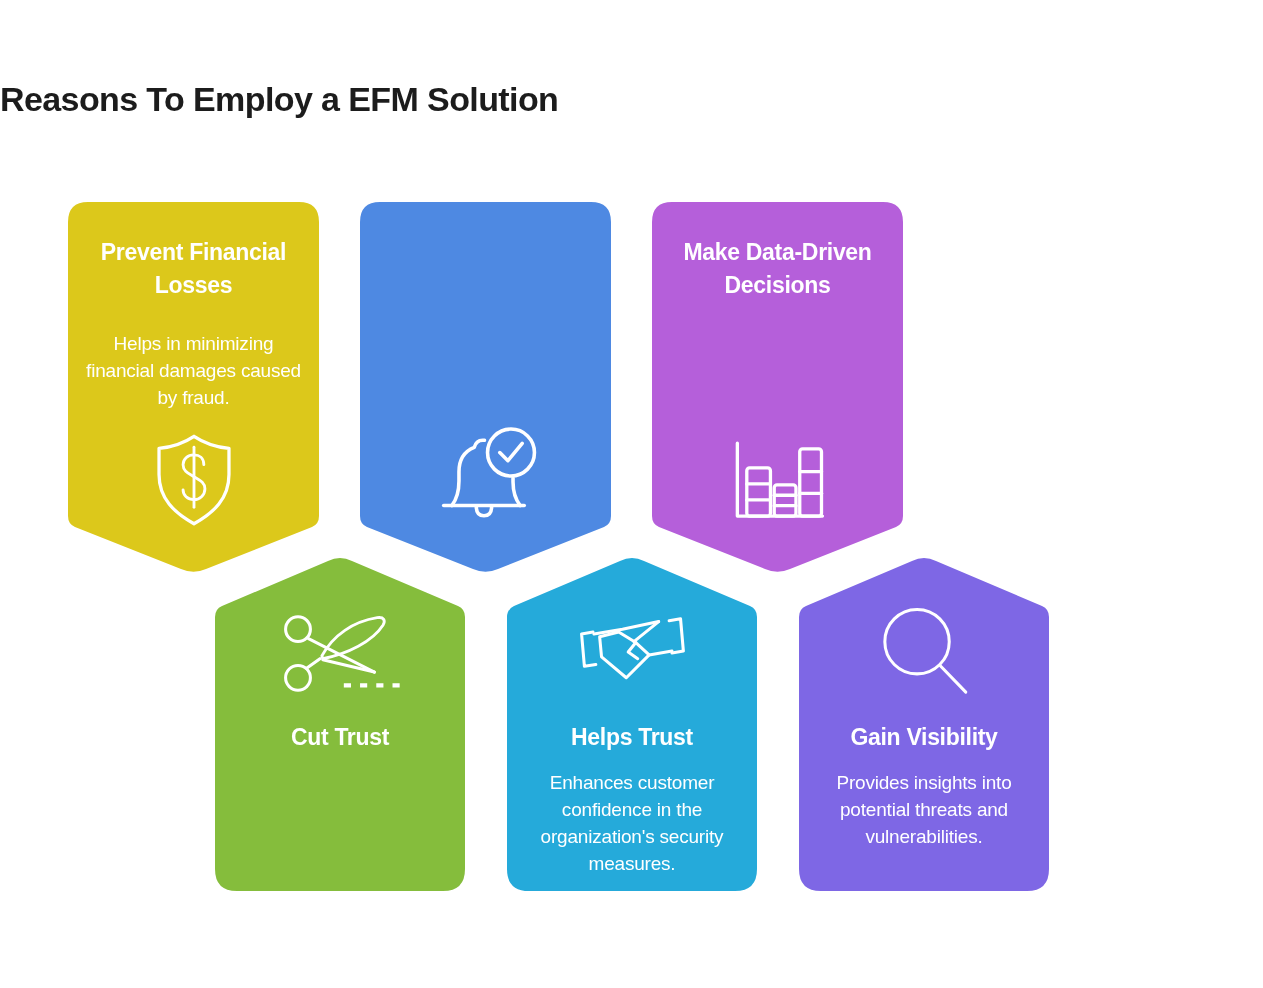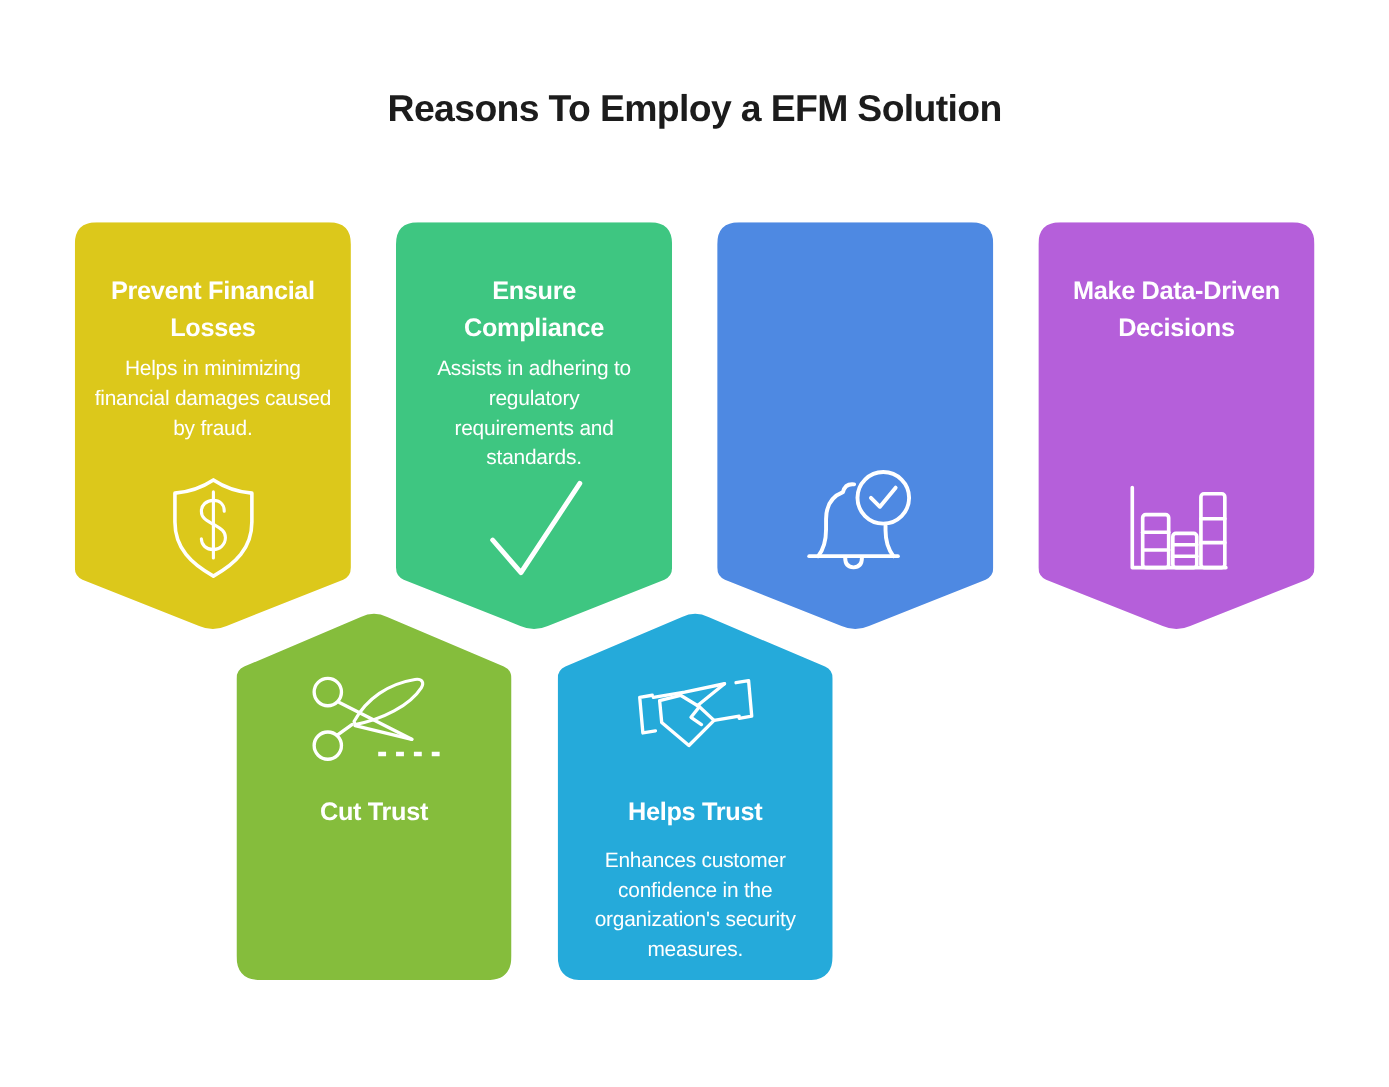--- a/index.html
+++ b/index.html
@@ -2,42 +2,42 @@
 <html><head>
 <meta charset="utf-8">
 <style>
   html,body { margin:0; padding:0; background:#ffffff; }
   .canvas {
     position:relative; width:1263px; height:988px; background:#ffffff;
     font-family:"Liberation Sans", sans-serif; overflow:hidden;
   }
   .main-title {
     position:absolute; top:80px; left:0; width:100%;
-    text-align:center; font-size:34px; font-weight:bold; color:#1c1c1c;
+    font-size:34px; font-weight:bold; color:#1c1c1c;
     letter-spacing:-0.6px;
   }
   .row-top { position:absolute; top:202px; left:68px; display:flex; gap:41px; }
   .row-bottom { position:absolute; top:557px; left:215px; display:flex; gap:42px; }
   .card { position:relative; }
   .card.top { width:251px; height:373px; }
   .card.bottom { width:250px; height:334px; }
   .card-bg { position:absolute; left:0; top:0; width:100%; height:100%; display:block; }
   .card-content {
     position:relative; z-index:1; height:100%; box-sizing:border-box;
     display:flex; flex-direction:column; align-items:center; text-align:center; color:#ffffff;
   }
-  .card.top .card-content { padding:40px 12px 0;align-items:center; }
+  .card.top .card-content { padding:28px 12px 0;align-items:center; }
   .card.bottom .card-content { padding:46px 14px 0; }
   .card-heading {
     font-size:23px; font-weight:bold; line-height:1.45; letter-spacing:-0.3px; margin-top:6px;
   }
   .card.bottom .card-heading { margin-top:18px; }
   .heading-narrow { max-width:190px; }
   .card-body {
-    font-size:19px; line-height:1.42; letter-spacing:-0.2px; margin-top:8px;
+    font-size:19px; line-height:1.42; letter-spacing:-0.2px; margin-top:28px;
   }
   .card.bottom .card-body { margin-top:16px; }
   .body-w195 { max-width:195px; }
   .body-w185 { max-width:185px; }
   .body-w192 { max-width:192px; }
   .body-w212 { max-width:212px; }
   .icon-wrap-top { margin-top:auto; margin-bottom:48px; display:flex; align-items:flex-end; justify-content:center; }
   .icon-wrap-bottom { height:100px; display:flex; align-items:center; justify-content:center; }
   .icon-wrap svg, .icon-wrap-top svg, .icon-wrap-bottom svg { display:block; }
 </style>
@@ -60,34 +60,20 @@
         <div class="icon-wrap-top">
           <svg width="80" height="94" viewBox="0 0 72 86" fill="none" stroke="#ffffff" stroke-width="3" stroke-linecap="round" stroke-linejoin="round">
             <path d="M36 3 C27 9 15 13 4 14 V38 C4 60 18 73 36 83 C54 73 68 60 68 38 V14 C57 13 45 9 36 3 Z"></path>
             <path stroke-width="2.6" d="M36 13 L36 68"></path>
             <path stroke-width="2.6" d="M45 29 C45 23 41 20 36 20 C30 20 26 24 26 29 C26 35 31 37 36 40 C41 43 46 45 46 51 C46 57 41 61 36 61 C30 61 26 57 26 52"></path>
           </svg>
         </div>
       </div>
     </div>
 
-    <div class="card top">
-      <svg class="card-bg" viewBox="0 0 251 373" preserveAspectRatio="none">
-        <path d="M20 0 H231 Q251 0 251 20 V314 Q251 322 244 325 L138 367 Q125.5 372.5 113 367 L7 325 Q0 322 0 314 V20 Q0 0 20 0 Z" fill="#3ec681"></path>
-      </svg>
-      <div class="card-content">
-        <div class="card-heading heading-narrow">Ensure Compliance</div>
-        <div class="card-body body-w195">Assists in adhering to regulatory requirements and standards.</div>
-        <div class="icon-wrap-top">
-          <svg width="104" height="100" viewBox="0 0 105 100" fill="none" stroke="#ffffff" stroke-width="4.5" stroke-linecap="round" stroke-linejoin="round">
-            <path d="M14 60 L40 90 L94 8"></path>
-          </svg>
-        </div>
-      </div>
-    </div>
 
     <div class="card top">
       <svg class="card-bg" viewBox="0 0 251 373" preserveAspectRatio="none">
         <path d="M20 0 H231 Q251 0 251 20 V314 Q251 322 244 325 L138 367 Q125.5 372.5 113 367 L7 325 Q0 322 0 314 V20 Q0 0 20 0 Z" fill="#4e89e2"></path>
       </svg>
       <div class="card-content">
         <div class="icon-wrap-top">
           <svg width="118" height="102" viewBox="0 0 115 100" fill="none" stroke="#ffffff" stroke-width="3.5" stroke-linecap="round" stroke-linejoin="round">
             <path d="M16 79 L95 79"></path>
             <path d="M24 79 Q31 70 31 55 L31 46 Q31 28 46 22 Q48 14 56 15"></path>
@@ -161,15 +147,30 @@
             <path d="M28 29 L48 24 L66 35 L80 48 L56 72 L30 50 Z"></path>
             <path d="M80 48 L104 44"></path>
             <path d="M66 35 L58 45 L68 52"></path>
           </svg>
         </div>
         <div class="card-heading">Helps Trust</div>
         <div class="card-body body-w192">Enhances customer confidence in the organization's security measures.</div>
       </div>
     </div>
 
+    <div class="card bottom">
+      <svg class="card-bg" viewBox="0 0 250 334" preserveAspectRatio="none">
+        <path d="M113 4 Q125 -2 137 4 L243 49 Q250 52 250 60 V312 Q250 334 228 334 H22 Q0 334 0 312 V60 Q0 52 7 49 Z" fill="#7e67e5"></path>
+      </svg>
+      <div class="card-content">
+        <div class="icon-wrap-bottom">
+          <svg width="94" height="98" viewBox="0 0 108 112" fill="none" stroke="#ffffff" stroke-width="3.5" stroke-linecap="round">
+            <circle cx="46" cy="43" r="37"></circle>
+            <path d="M73 71 L102 101"></path>
+          </svg>
+        </div>
+        <div class="card-heading">Gain Visibility</div>
+        <div class="card-body body-w212">Provides insights into potential threats and vulnerabilities.</div>
+      </div>
+    </div>
 
   </div>
 </div>
 
 </body></html>

